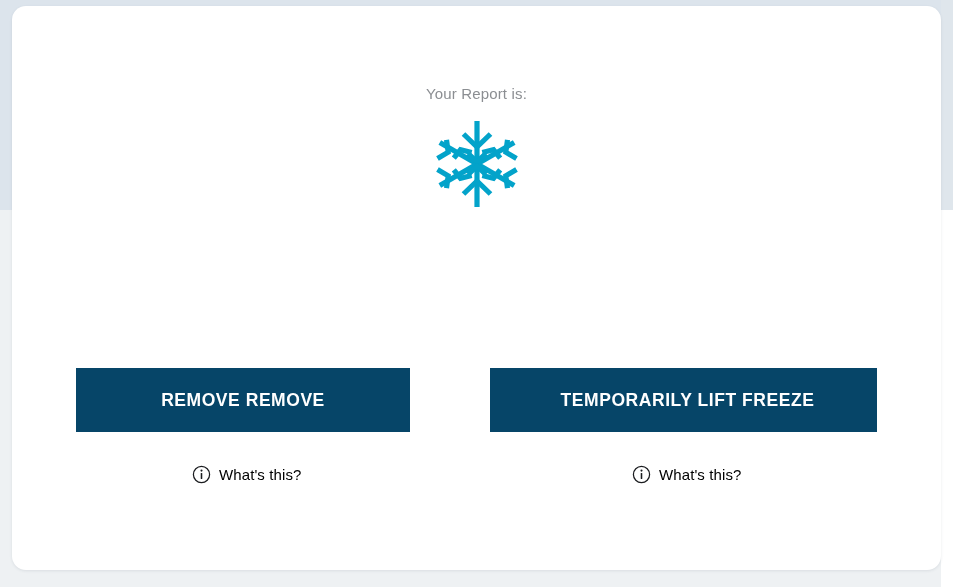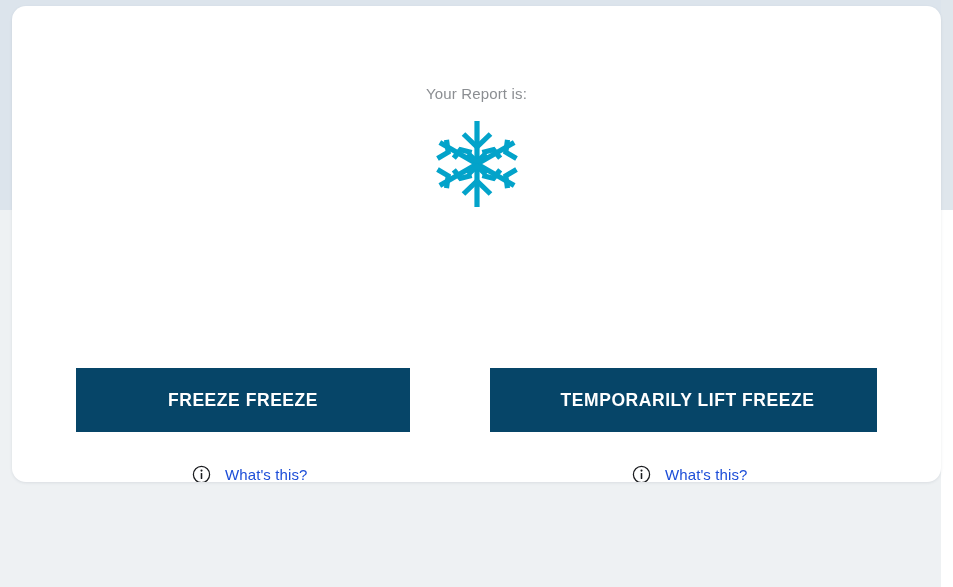--- a/index.html
+++ b/index.html
@@ -48,21 +48,21 @@
     width: 12px; height: 210px;
     background: #dfe6ec;
   }
 
   
   #card {
     position: absolute;
     left: 12px;
     top: 6px;
     width: 929px;
-    height: 476px;
+    height: 564px;
     background: #ffffff;
     border-radius: 14px;
     box-shadow: 0 1px 3px rgba(38, 60, 80, 0.10);
     overflow: hidden;
   }
 
   
   .content {
     position: absolute;
     left: 0; top: 0;
@@ -150,22 +150,22 @@
     top: 455px;
     width: 929px;
     height: 26px;
   }
   .helper-link {
     position: absolute;
     top: 0;
     height: 26px;
     display: flex;
     align-items: center;
-    gap: 14px;
-    color: #1d4ed8;
+    gap: 8px;
+    color: #000000;
     font-size: 15px;
     font-weight: 400;
     letter-spacing: 0.1px;
     text-decoration: none;
     cursor: pointer;
     background: none;
     border: none;
     padding: 0;
     font-family: "Liberation Sans", "DejaVu Sans", sans-serif;
   }
@@ -225,21 +225,21 @@
             <polyline points="73.2,55.8 66.5,64.2 55.3,61.4"></polyline>
 
             <polyline points="26.8,55.8 33.5,64.2 44.7,61.4"></polyline>
             <polyline points="73.2,44.2 66.5,35.8 55.3,38.6"></polyline>
           </g>
         </svg>
       </div>
 
 
       <div class="actions">
-        <button class="btn btn-remove-freeze">FREEZE FREEZE</button>
+        <button class="btn btn-remove-freeze">REMOVE REMOVE</button>
         <button class="btn btn-lift-freeze">TEMPORARILY LIFT FREEZE</button>
       </div>
 
       <div class="helper-row">
 
         <a class="helper-link helper-link-1">
           <span class="info-icon">
             <svg width="19" height="19" viewBox="0 0 19 19" aria-hidden="true">
               <circle cx="9.5" cy="9.5" r="8.1" fill="none" stroke="#1b1d20" stroke-width="1.25"></circle>
               <circle cx="9.5" cy="5.6" r="1.05" fill="#1b1d20"></circle>

